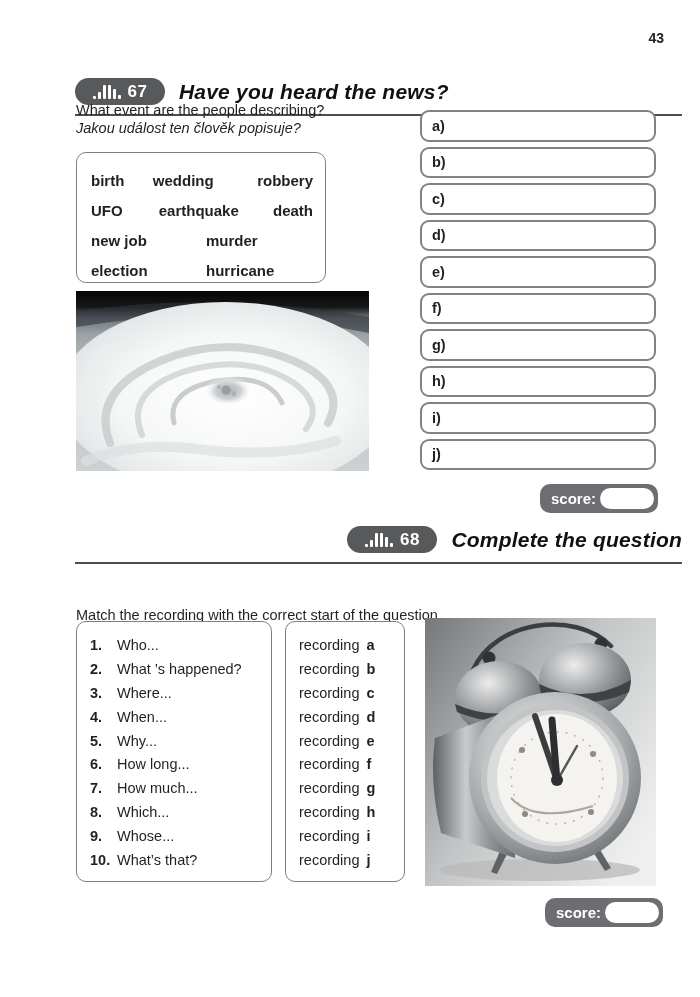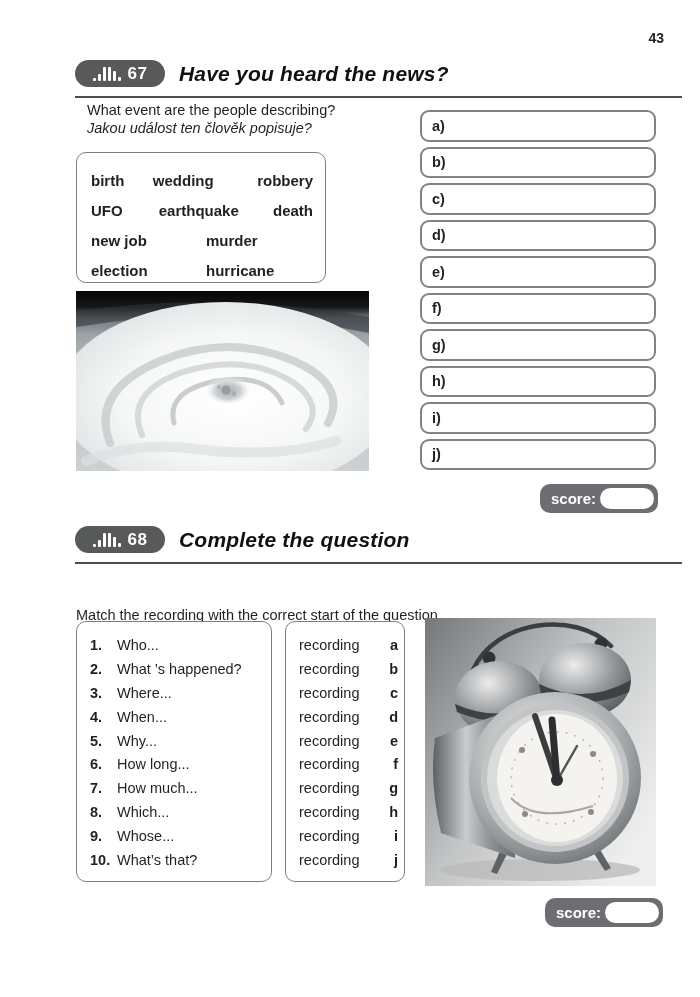--- a/index.html
+++ b/index.html
@@ -65,46 +65,46 @@
   
   .list-box {
     position:absolute; top:621px; box-sizing:border-box; height:261px;
     border:1.5px solid #7d7f82; border-radius:10px; background:#ffffff;
     padding:11px 6px 0 13px; font-size:14.5px;
   }
   #questions-box { left:76px; width:196px; }
   #recordings-box { left:285px; width:120px; }
   .q-row { display:flex; align-items:center; height:23.9px; }
   .q-num { width:27px; font-weight:bold; flex:0 0 auto; }
-  .r-row { display:flex; align-items:center; height:23.9px;justify-content:space-between; }
+  .r-row { display:flex; align-items:center; height:23.9px; }
   .r-letter { font-weight:bold; margin-left:7px; }
 </style>
 </head>
 <body>
 
 <div id="page">
 
   <div class="page-number">43</div>
 
-  <div class="ex-header" style="top:60px;">
+  <div class="ex-header" style="top:78px;">
     <div class="audio-badge">
       <div class="bars">
         <span class="b1"></span>
           <span class="b2"></span>
           <span class="b3"></span>
           <span class="b4"></span>
           <span class="b5"></span>
           <span class="b6"></span>
       </div>
       <span class="badge-num">67</span>
     </div>
     <div class="ex-title">Have you heard the news?</div>
   </div>
 
-  <div class="instr" style="top:101px;margin-left:11px;">
+  <div class="instr" style="top:101px;">
     <div class="en">What event are the people describing?</div>
     <div class="cs">Jakou událost ten člověk popisuje?</div>
   </div>
 
   <div class="word-box">
     <div class="wb-row">
       <span class="wb-c1">birth</span>
       <span class="wb-c2">wedding</span>
       <span>robbery</span>
     </div>
@@ -189,21 +189,21 @@
     <div class="answer-slot">
         <span>j)</span>
       </div>
   </div>
 
   <div id="score-67" class="score-badge">
     <span class="score-label">score:</span>
     <span class="score-oval"></span>
   </div>
 
-  <div class="ex-header" style="top:526px;">
+  <div class="ex-header" style="top:526px;justify-content:flex-end;">
     <div class="audio-badge">
       <div class="bars">
         <span class="b1"></span>
           <span class="b2"></span>
           <span class="b3"></span>
           <span class="b4"></span>
           <span class="b5"></span>
           <span class="b6"></span>
       </div>
       <span class="badge-num">68</span>

